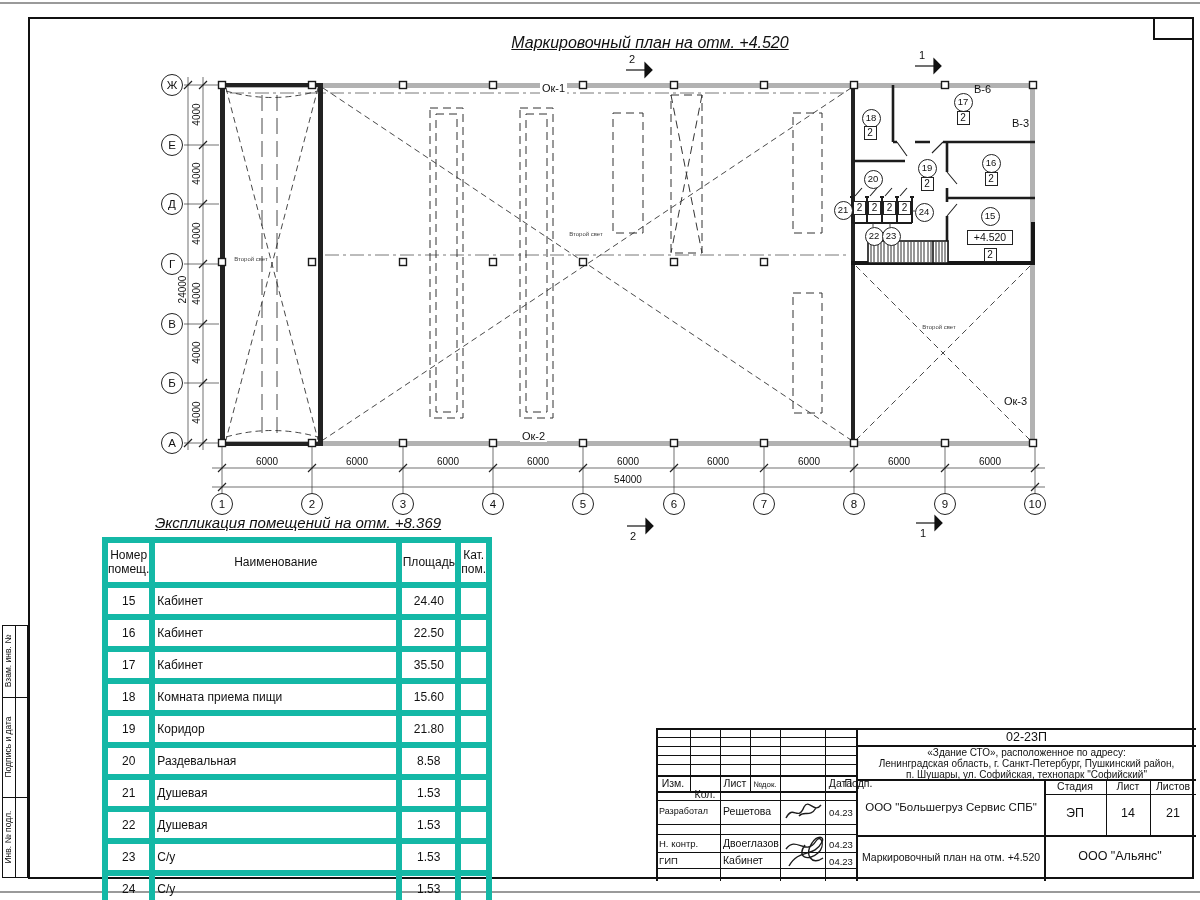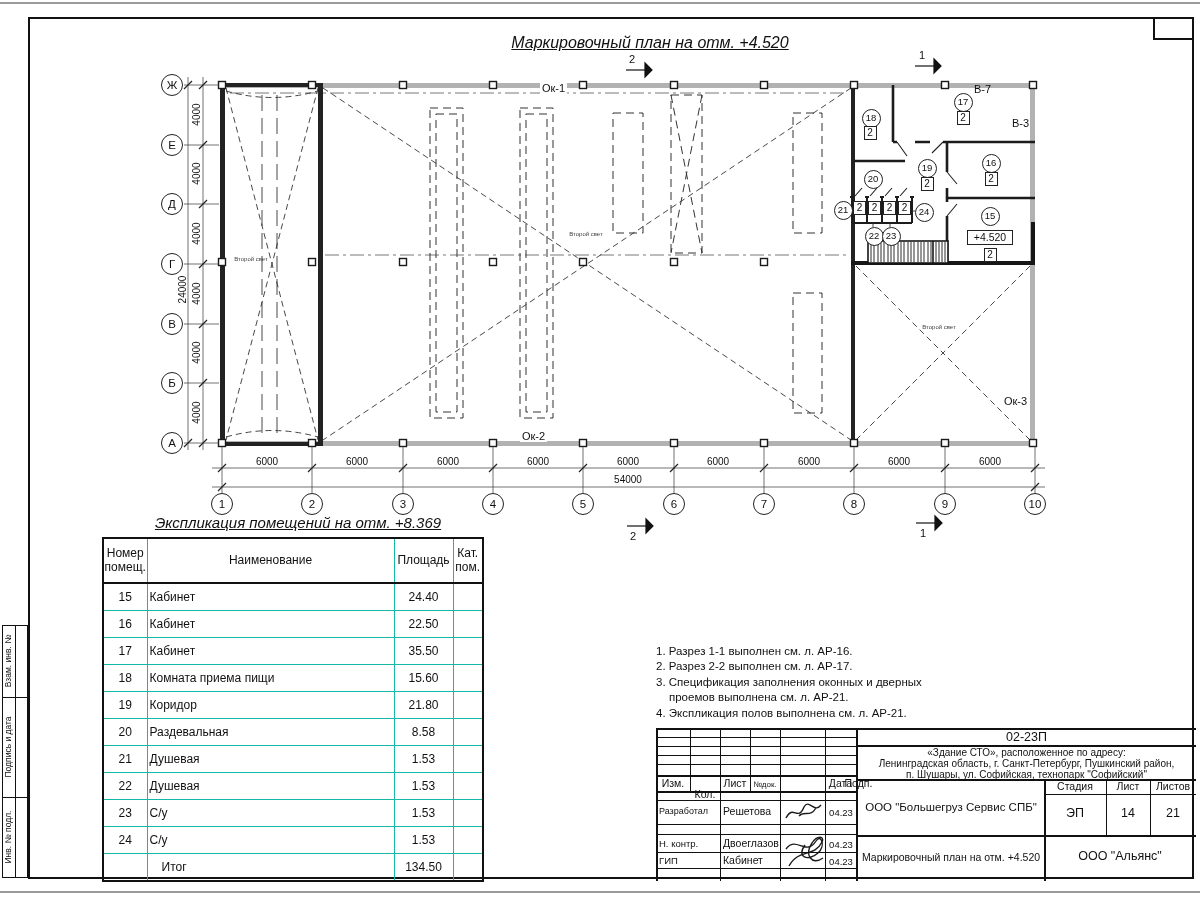--- a/index.html
+++ b/index.html
@@ -19,21 +19,21 @@
        font-size:10.5px;line-height:13.5px;text-align:center;box-sizing:border-box;}
   .dim{position:absolute;font-size:10px;white-space:nowrap;}
   .rot{transform:rotate(-90deg);}
   .plabel{position:absolute;font-size:11px;background:#fff;padding:0 2px;white-space:nowrap;}
   .sl{position:absolute;width:34px;font-size:6px;line-height:6.5px;text-align:center;color:#444;}
   .secnum{position:absolute;font-size:11px;}
   .note-list{position:absolute;left:656px;top:644px;width:268px;font-size:11.5px;line-height:15.4px;}
   .note-item{text-indent:-13px;padding-left:13px;}
   table.expl{position:absolute;left:102px;top:537px;border-collapse:collapse;table-layout:fixed;
              font-size:12px;border:2px solid #111;}
-  .expl td,.expl th{border:1px solid #14b8a6;padding:0 0;overflow:hidden;}
+  .expl td,.expl th{border:6px solid #14b8a6;padding:0 0;overflow:hidden;}
   .expl thead th{border-bottom:2px solid #111;font-weight:normal;white-space:normal;line-height:13.5px;}
   .expl td{white-space:nowrap;height:26px;}
   .expl .cname{padding-left:2px;}
   .hl{position:absolute;background:#111;height:2px;}
   .hl1{position:absolute;background:#111;height:1px;}
   .vl{position:absolute;background:#111;width:2px;}
   .vl1{position:absolute;background:#111;width:1px;}
   .tbt{position:absolute;white-space:nowrap;}
   .mstrip-label{position:absolute;font-size:8.5px;text-align:center;}
 </style>
@@ -189,21 +189,21 @@
   </svg>
 
   <div class="secnum" style="left:629px;top:53px;">2</div>
   <div class="secnum" style="left:919px;top:49px;">1</div>
   <div class="secnum" style="left:630px;top:530px;">2</div>
   <div class="secnum" style="left:920px;top:527px;">1</div>
 
   <div class="plabel" style="left:540px;top:82px;">Ок-1</div>
   <div class="plabel" style="left:520px;top:430px;">Ок-2</div>
   <div class="plabel" style="left:1002px;top:395px;">Ок-3</div>
-  <div class="plabel" style="left:972px;top:83px;background:transparent;">В-7</div>
+  <div class="plabel" style="left:972px;top:83px;background:transparent;">В-6</div>
   <div class="plabel" style="left:1010px;top:117px;background:transparent;">В-3</div>
 
   <div class="sl" style="left:234px;top:256px;">Второй свет</div>
   <div class="sl" style="left:569px;top:231px;">Второй свет</div>
   <div class="sl" style="left:922px;top:324px;">Второй свет</div>
 
   <div class="lvl" style="left:967px;top:230px;">+4.520</div>
 
   <div class="circle c-room" style="left:861.5px;top:108.5px;">18</div>
   <div class="circle c-room" style="left:953.5px;top:92.5px;">17</div>
@@ -344,26 +344,20 @@
         </tr>
       <tr>
           <td></td>
           <td class="cname" style="padding-left:14px;">Итог</td>
           <td class="ctr">134.50</td>
           <td></td>
         </tr>
     </tbody>
   </table>
 
-  <div class="note-list">
-    <div class="note-item">1. Разрез 1-1 выполнен см. л. АР-16.</div>
-    <div class="note-item">2. Разрез 2-2 выполнен см. л. АР-17.</div>
-    <div class="note-item">3. Спецификация заполнения оконных и дверных проемов выполнена см. л. АР-21.</div>
-    <div class="note-item">4. Экспликация полов выполнена см. л. АР-21.</div>
-  </div>
 
   <div>
 
     <div class="hl" style="left:656px;top:728px;width:540px;"></div>
     <div class="vl" style="left:656px;top:728px;height:153px;"></div>
     <div class="vl" style="left:856px;top:728px;height:153px;"></div>
     <div class="vl" style="left:1044px;top:779px;height:102px;"></div>
 
     <div class="hl1" style="left:656px;top:737px;width:201px;"></div>
     <div class="hl1" style="left:656px;top:746px;width:201px;"></div>

